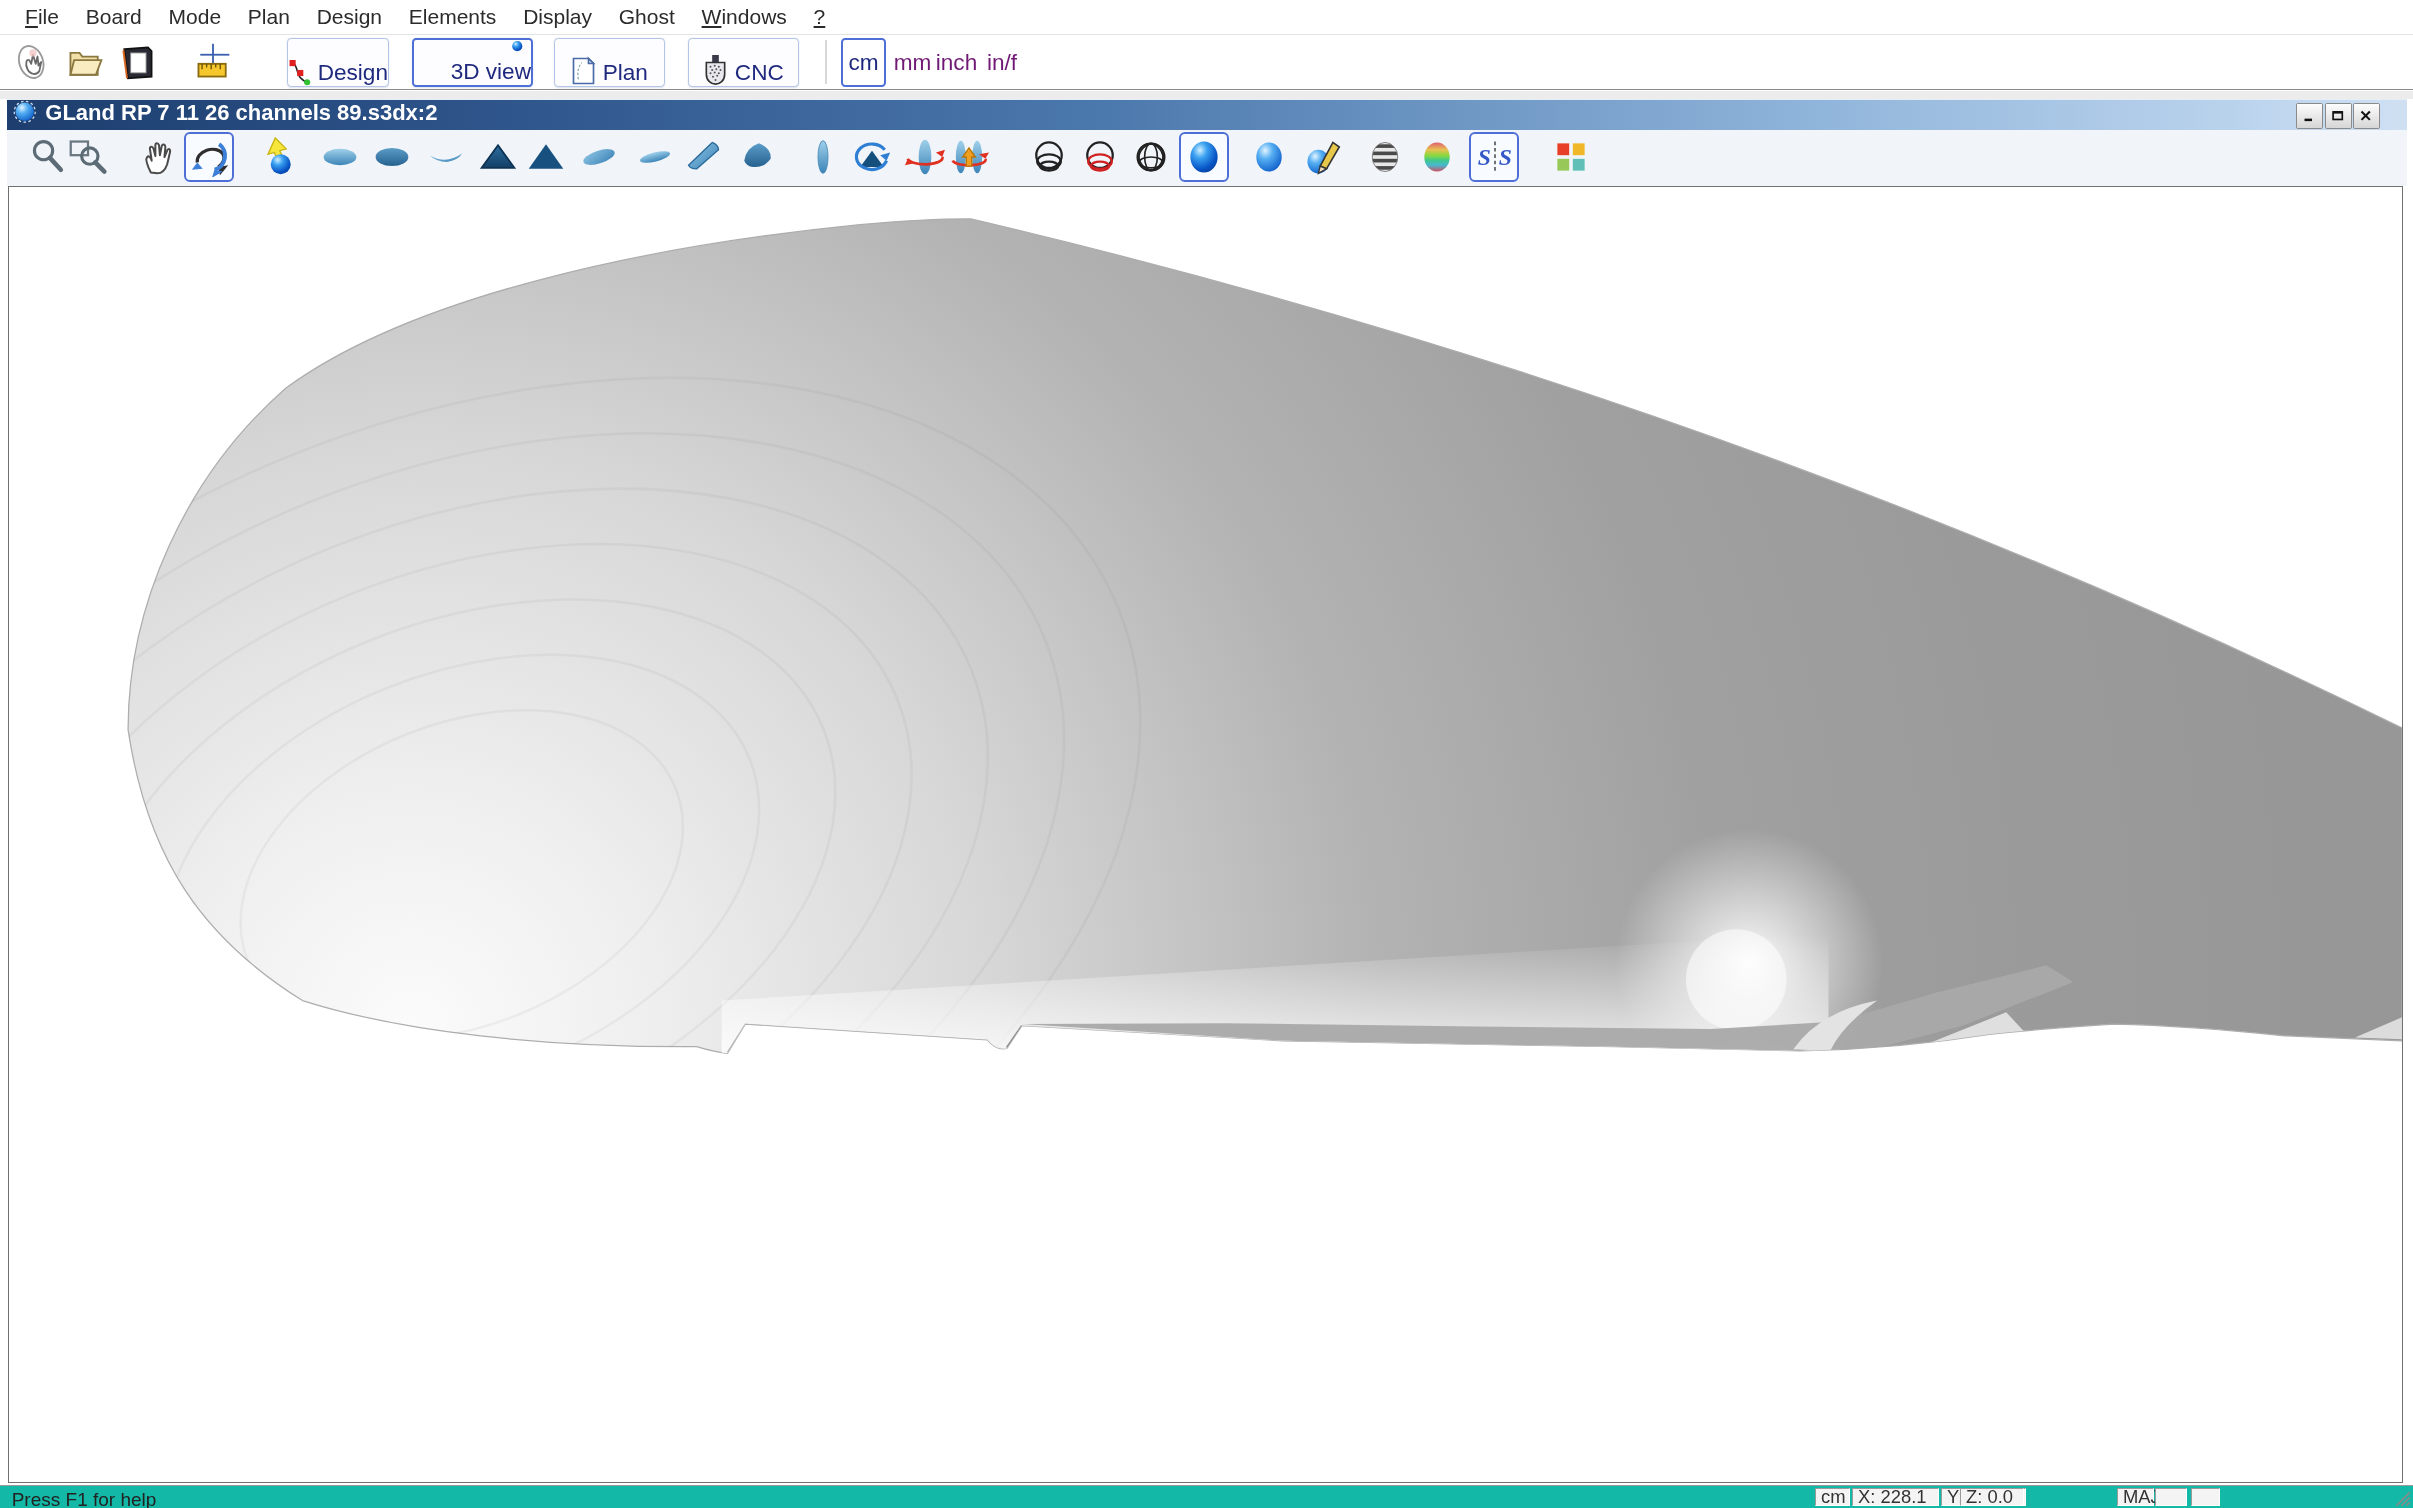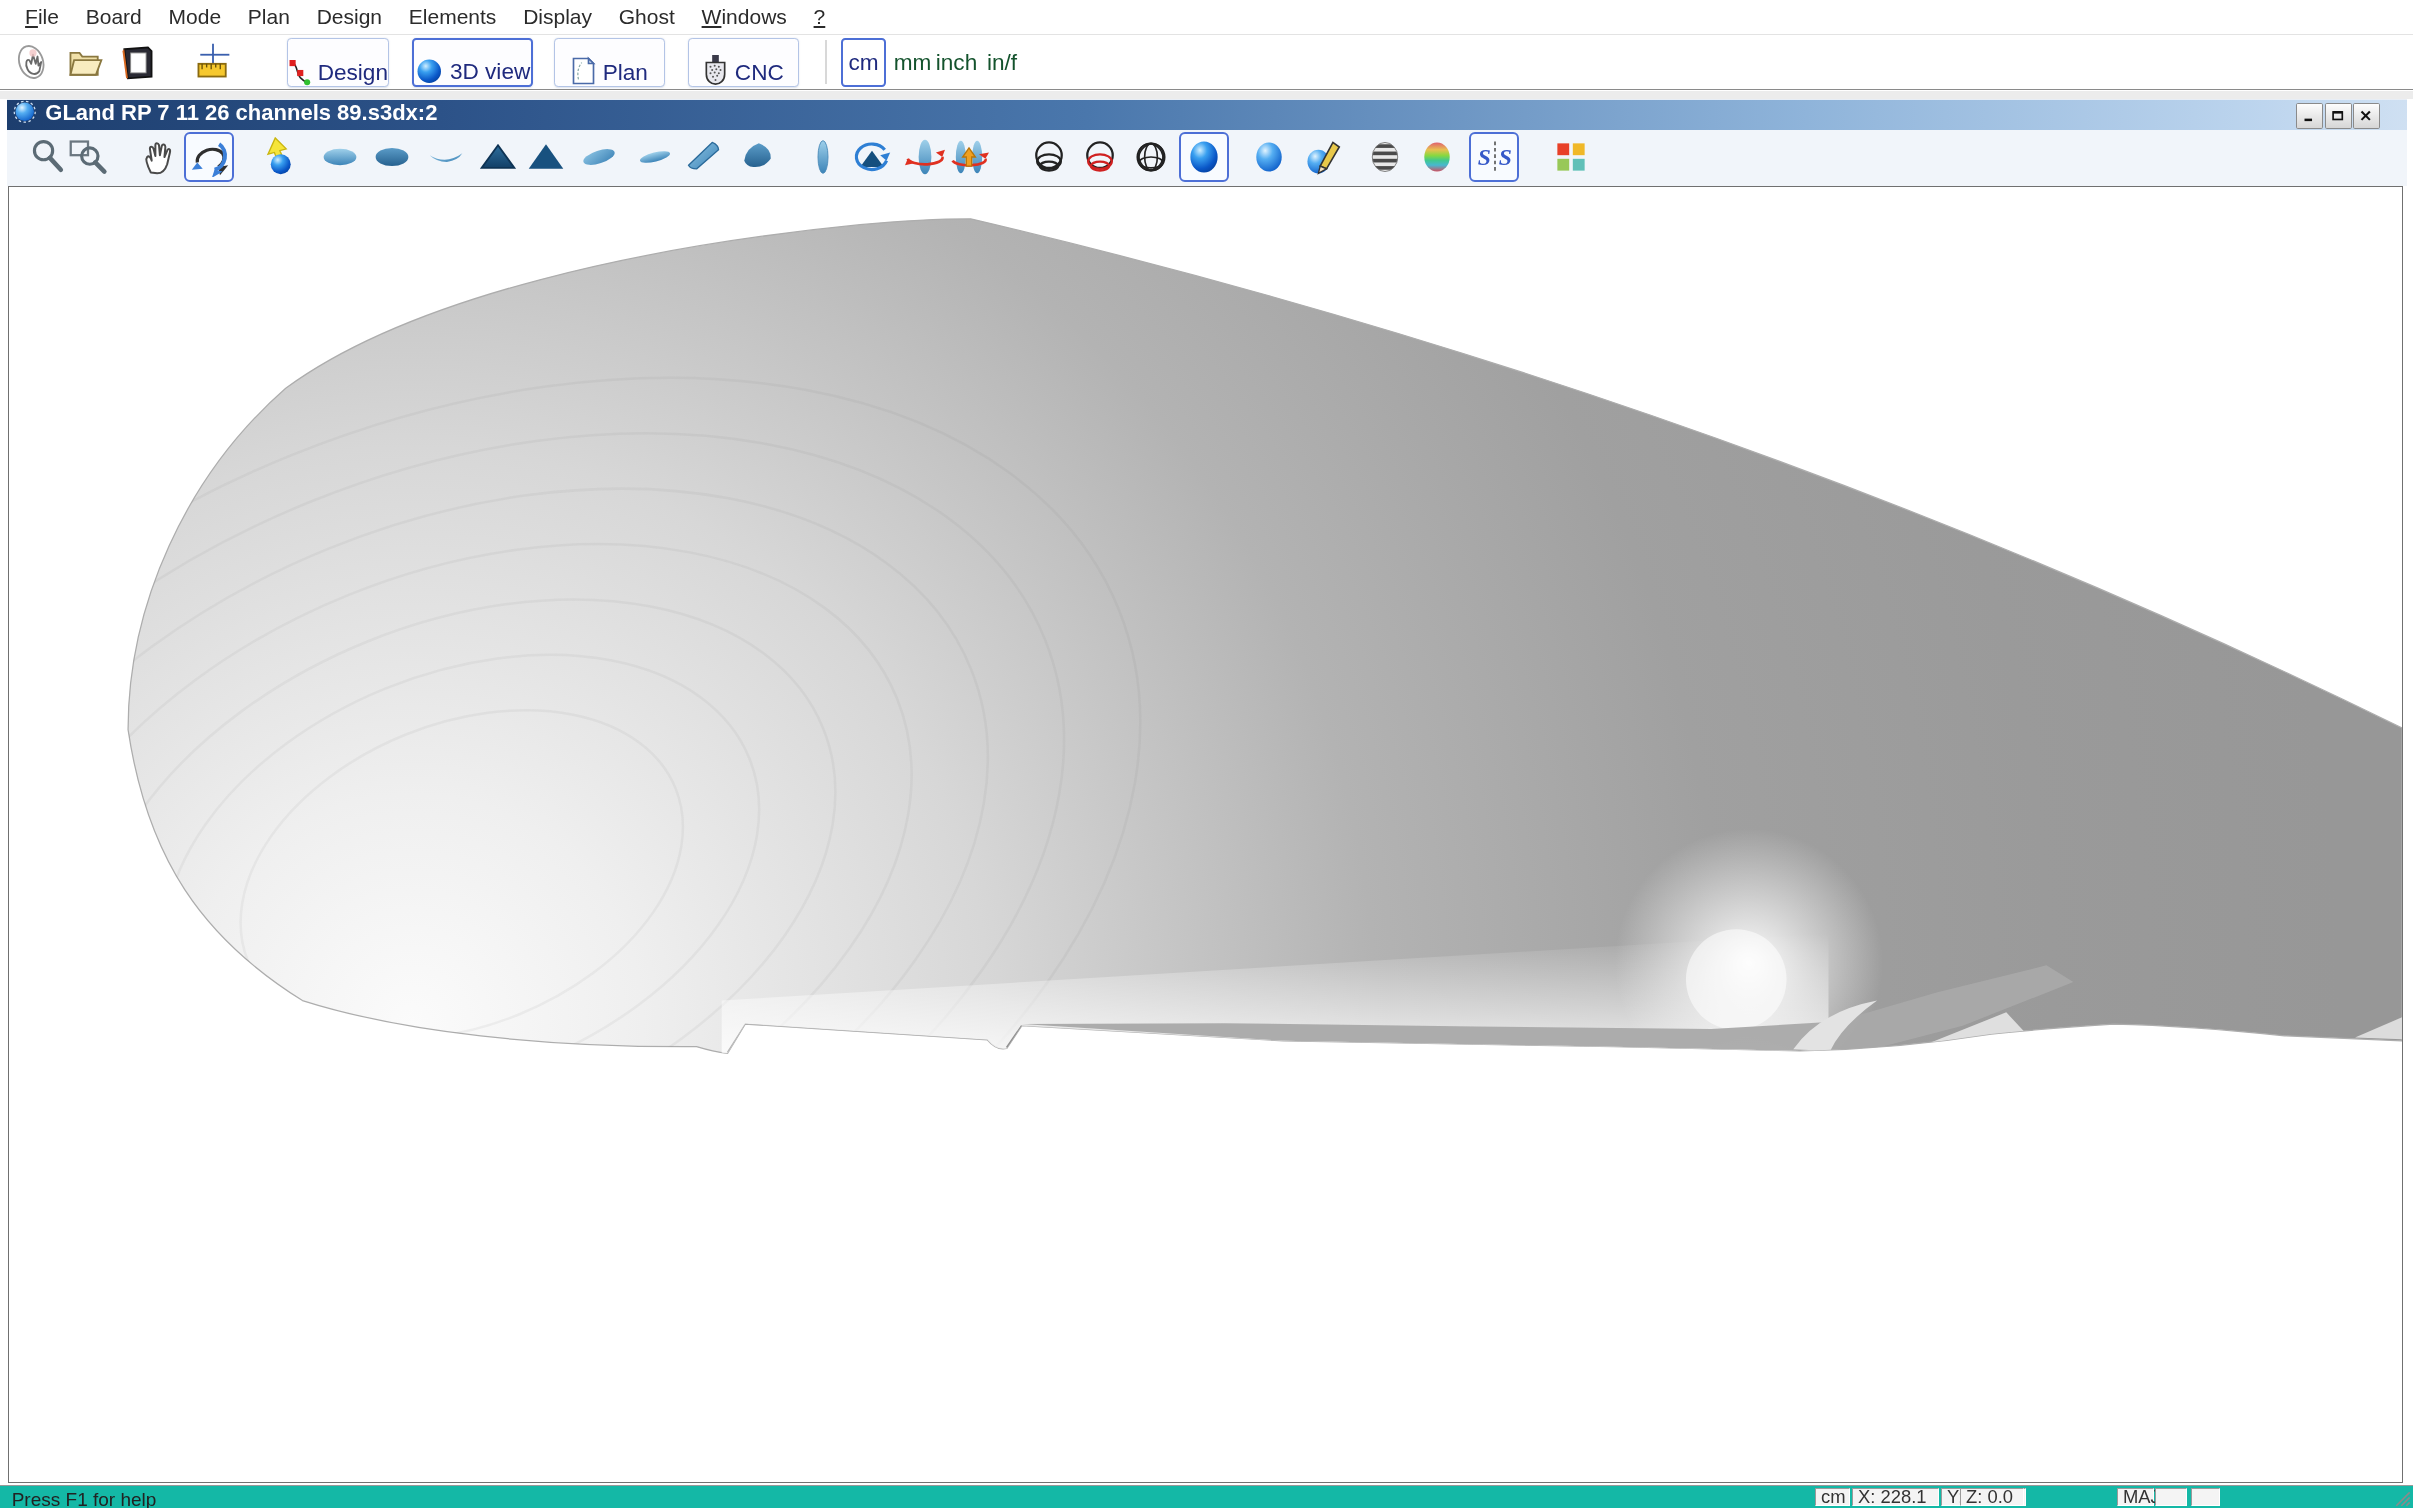--- a/index.html
+++ b/index.html
@@ -12,27 +12,27 @@
            padding-left:11.7px;gap:0;box-sizing:border-box;}
   .menu-item{font-size:21px;color:#2b2b2b;padding:0 13.4px;cursor:default;white-space:nowrap;}
   .menu-item u{text-decoration:underline;}
   
   #toolbar1{left:0;top:35px;width:2413px;height:55px;background:#ffffff;
             border-bottom:1.7px solid #8a8a8a;box-sizing:border-box;}
   .t1icon{position:absolute;top:6.7px;width:40px;height:40px;}
   .tbutton{position:absolute;top:3.4px;height:49px;background:#fdfdff;
            border:1.7px solid #b3c4e6;border-radius:4.2px;display:flex;align-items:flex-end;
            justify-content:center;gap:6.7px;box-sizing:border-box;box-shadow:0 0.8px 1.7px rgba(120,140,180,.25);}
-  .tbutton.selected{border:2.5px solid #4d6fd6;}
+  .tbutton.selected{border:2.5px solid #4d6fd6;flex-direction:column;}
   .tbutton .lbl{font-size:22.6px;color:#1f2a7e;}
   .unit-box{position:absolute;top:3.4px;height:49px;background:#ffffff;border:2.5px solid #4d6fd6;
             border-radius:4.2px;display:flex;align-items:center;justify-content:center;
             font-size:22.6px;color:#1f2a7e;box-sizing:border-box;}
   .unit-lbl{position:absolute;top:3.4px;height:49px;display:flex;align-items:center;
-            justify-content:center;font-size:22.6px;color:#14532d;}
+            justify-content:center;font-size:22.6px;color:#701a75;}
   .vsep{position:absolute;top:5px;width:1.7px;height:44px;background:#d8d8d8;}
   
   #framestrip{left:0;top:91px;width:2413px;height:8.4px;background:#ececec;}
   #titlebar{left:6.7px;top:99px;width:2400px;height:31px;
             background:linear-gradient(90deg,#1d3e6e 0%,#2c5288 18%,#4a77ac 45%,#8fb4da 75%,#bdd5ee 94%,#cfe0f2 100%);
             display:flex;align-items:flex-start;box-sizing:border-box;
             border-top:0.8px solid #e8eef6;}
   #title-text{color:#ffffff;font-weight:bold;font-size:22px;margin-left:8.4px;white-space:nowrap;}
   .winbtn{position:absolute;top:3.4px;width:25px;height:23.5px;background:linear-gradient(#fdfdfd,#d6d6d6);
           border:0.8px solid #8a8a8a;border-radius:1.7px;display:flex;align-items:center;justify-content:center;}

